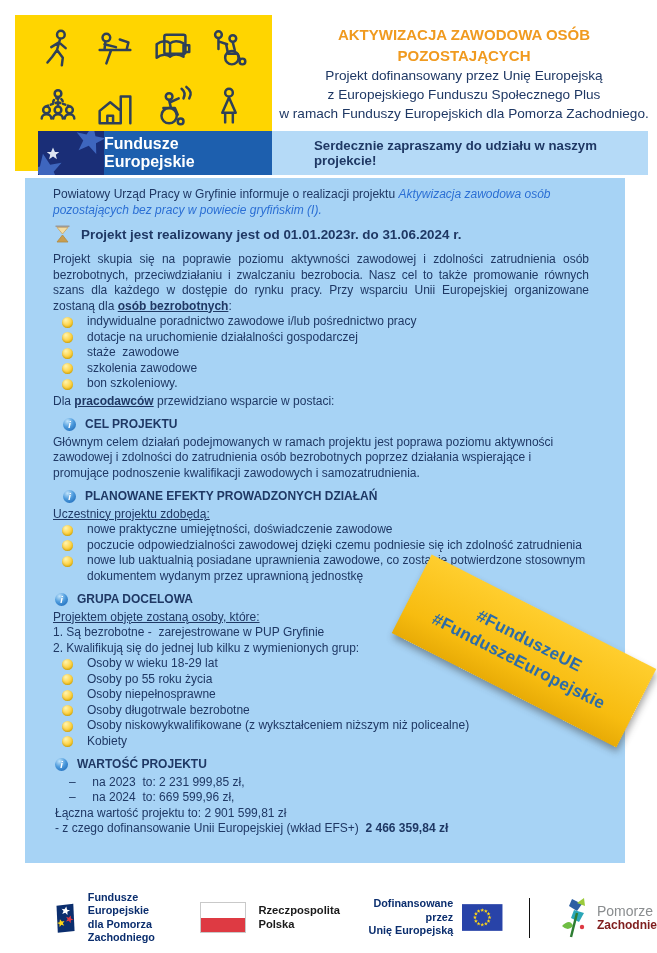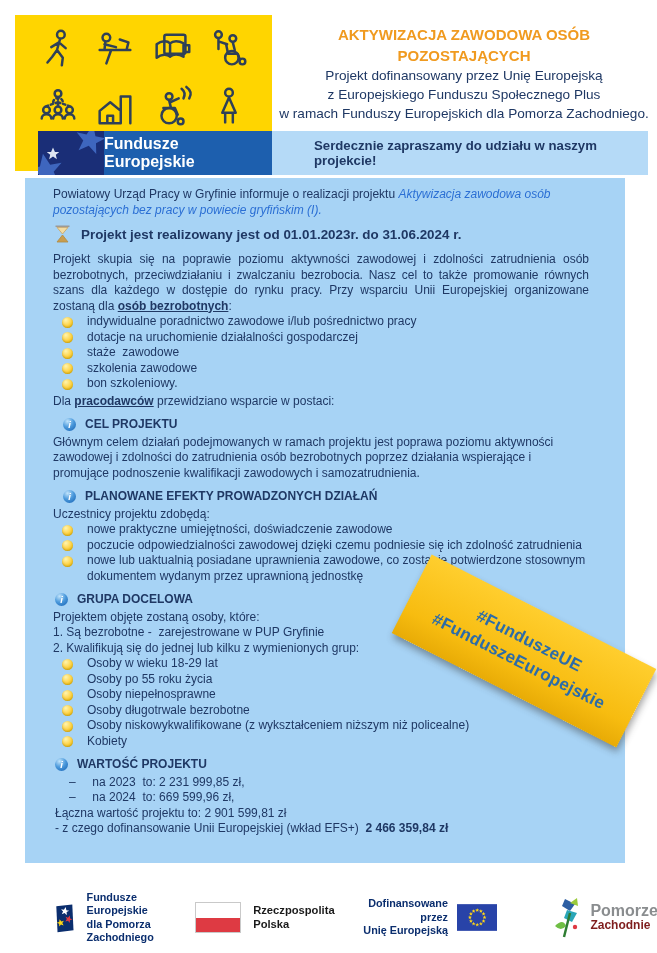--- a/index.html
+++ b/index.html
@@ -44,21 +44,21 @@
       background:radial-gradient(circle at 35% 28%,#FFF4AE,#FFD64E 48%,#E9B900 92%);
       box-shadow:inset 0 -1px 2px rgba(150,110,0,.45);}
   .sec-head{display:flex;align-items:center;gap:9px;font-weight:bold;margin:8px 0 2px 10px;}
   .sec-head.flush{margin-left:2px;}
   .info-icon{width:13px;height:13px;border-radius:50%;flex:0 0 auto;
       background:radial-gradient(circle at 35% 25%,#C2E4FB,#4D9BDD 45%,#1763B4 95%);
       color:#ffffff;font-size:9.5px;font-weight:bold;font-style:italic;
       display:flex;align-items:center;justify-content:center;}
   .info-icon::after{content:"i";}
   .goal-par{margin:0 0 2px 2px;}
-  .lead-line{margin-left:2px;}
+  .lead-line{margin-left:2px;text-decoration:underline;}
   .numbered{margin-left:10px;white-space:pre-wrap;}
   .value-block{margin-left:2px;}
   .value-line{white-space:pre-wrap;}
   .value-line.dash{margin-left:14px;}
   .amount-bold{font-weight:bold;margin-top:27px;}
 
   
   .hash-banner{position:absolute;left:398px;top:607px;width:252px;height:88px;
       transform:rotate(27deg);background:linear-gradient(180deg,#FFCE2E 0%,#F7BC10 70%,#E8AB06 100%);
       box-shadow:3px 4px 7px rgba(60,60,60,.45);
@@ -73,21 +73,21 @@
   .fe-text,.eu-text{color:#0B2E6E;font-weight:bold;font-size:10.8px;line-height:13.5px;}
   .pl-group{margin-left:26px;gap:12px;}
   .pl-flag{width:46px;height:31px;border:1px solid #C9C9C9;box-sizing:border-box;display:flex;flex-direction:column;}
   .pl-flag .w{flex:1;background:#ffffff;}
   .pl-flag .r{flex:1;background:#DE3A43;}
   .pl-text{color:#1a1a1a;font-weight:bold;font-size:11.2px;line-height:13.5px;}
   .eu-group{margin-left:24px;gap:9px;}
   .eu-text{text-align:right;}
   .footer-divider{width:2px;height:40px;background:#111111;margin-left:26px;}
   .pz-group{margin-left:28px;gap:9px;}
-  .pz-line1{color:#8A8D8F;font-size:16px;line-height:14px;font-weight:bold;}
+  .pz-line1{color:#8A8D8F;font-size:14px;line-height:14px;}
   .pz-line2{color:#7f1d1d;font-weight:bold;font-size:12px;line-height:14px;}
 </style>
 </head>
 <body>
 
 <div class="page">
 
   <div class="yellow-box">
     <div class="icon-grid">
       <svg class="pictogram" viewBox="0 0 48 48">

